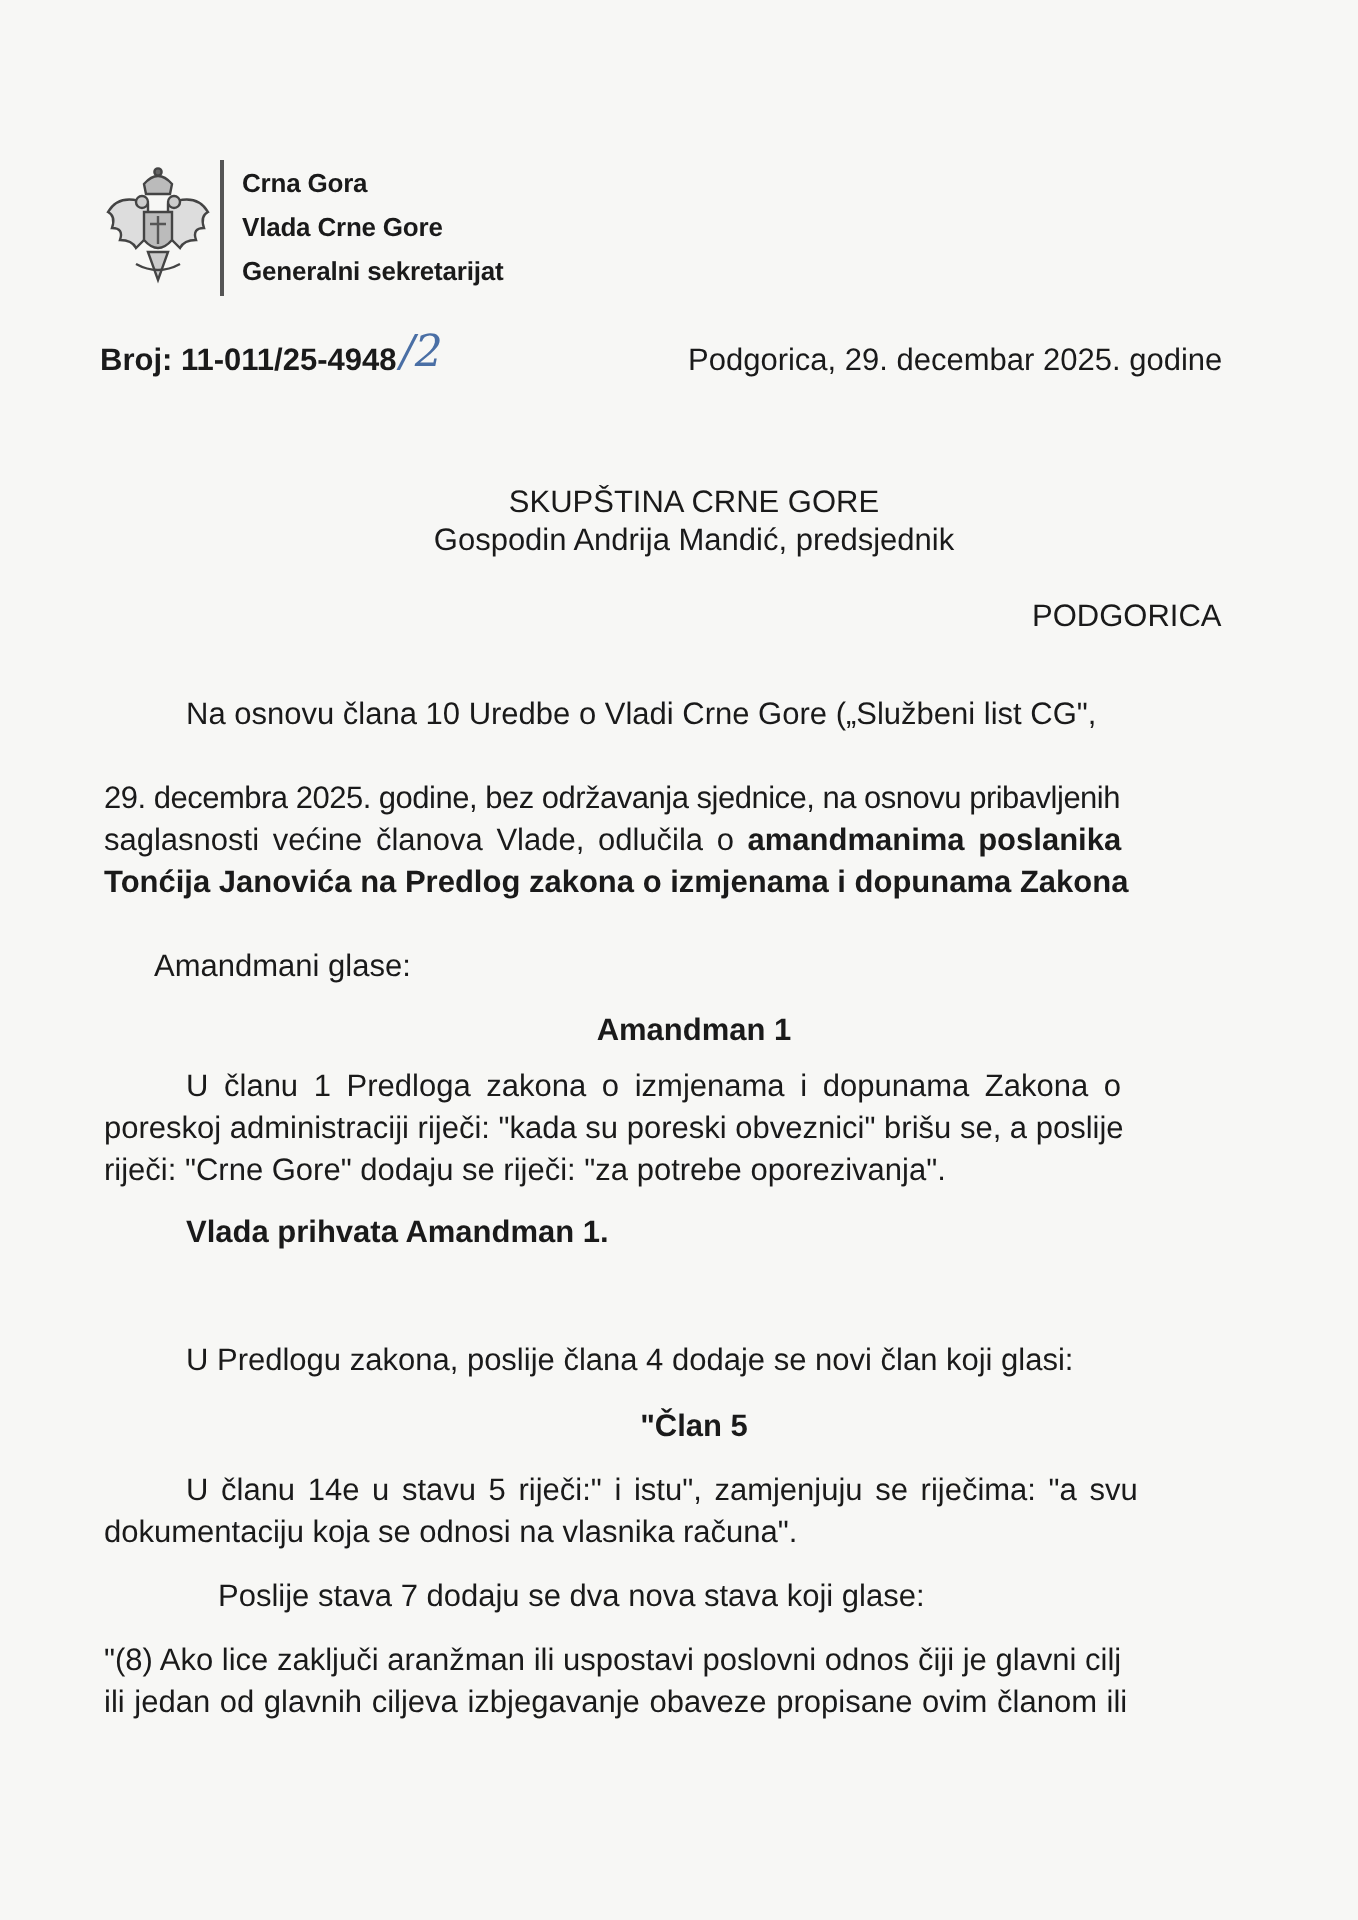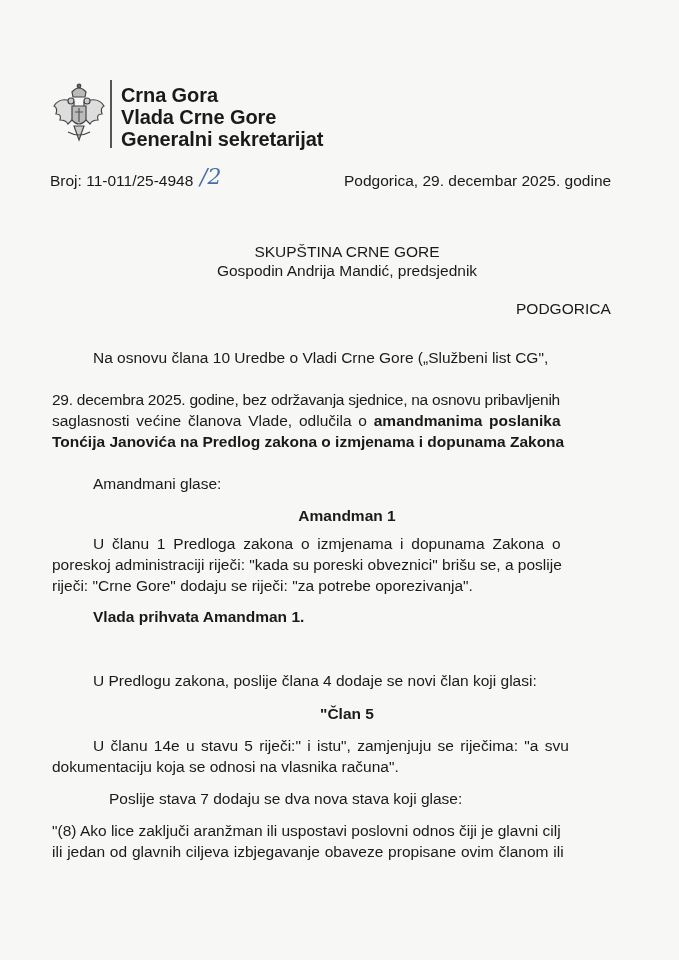--- a/index.html
+++ b/index.html
@@ -9,21 +9,21 @@
     font-family: "Liberation Sans", sans-serif;
     color: #1a1a1a;
     position: relative;
   }
   .page { position: absolute; left: 0; top: 0; width: 679px; height: 960px; }
   .abs { position: absolute; white-space: nowrap; }
 
   
   .crest { position: absolute; left: 50px; top: 82px; width: 58px; height: 64px; }
   .vline { position: absolute; left: 110px; top: 80px; width: 1.5px; height: 68px; background: #555; }
-  .hdr { font-size: 20px; font-weight: bold; left: 121px; letter-spacing: -0.1px; }
+  .hdr { font-size: 13px; font-weight: bold; left: 121px; letter-spacing: -0.1px; }
 
   .regular { font-size: 15.5px; }
   .bold { font-weight: bold; }
   .justify-line { position: absolute; white-space: nowrap; font-size: 15.5px; display: flex; justify-content: space-between; }
   .handwritten { font-family: "DejaVu Serif", serif; font-style: italic; color: #4a6fa5; font-size: 22px; }
 </style>
 </head>
 <body>
 
 <div class="page">
@@ -46,35 +46,35 @@
       <path d="M24 44 L29 58 L34 44 Z" fill="#ccc"></path>
       <path d="M18 50 Q29 56 40 50"></path>
     </g>
   </svg>
   <div class="vline"></div>
 
   <div class="abs hdr" style="top:84px;">Crna Gora</div>
   <div class="abs hdr" style="top:106px;">Vlada Crne Gore</div>
   <div class="abs hdr" style="top:128px;">Generalni sekretarijat</div>
 
-  <div class="abs regular" style="left:50px; top:172px;">Broj: 11-011/25-4948</div>
+  <div class="abs regular" style="left:50px; top:172px;font-weight:bold;">Broj: 11-011/25-4948</div>
   <div class="abs handwritten" style="left:200px; top:164px;">/2</div>
   <div class="abs regular" style="left:344px; top:172px;">Podgorica, 29. decembar 2025. godine</div>
 
   <div class="abs regular" style="left:0; width:679px; top:243px; text-align:center; padding-left:15px; box-sizing:border-box;">SKUPŠTINA CRNE GORE</div>
   <div class="abs regular" style="left:0; width:679px; top:262px; text-align:center; padding-left:15px; box-sizing:border-box;">Gospodin Andrija Mandić, predsjednik</div>
   <div class="abs regular" style="left:516px; top:300px;">PODGORICA</div>
 
   <div class="abs regular" style="left:93px; top:349px;">Na osnovu člana 10 Uredbe o Vladi Crne Gore („Službeni list CG",</div>
   <div class="abs regular" style="left:52px; top:391px; letter-spacing:-0.25px;">29. decembra 2025. godine, bez održavanja sjednice, na osnovu pribavljenih</div>
   <div class="abs regular" style="left:52px; top:412px; word-spacing:2.5px;">
     <span>saglasnosti većine članova Vlade, odlučila o </span><span class="bold">amandmanima poslanika</span>
   </div>
   <div class="abs regular bold" style="left:52px; top:433px;">Tonćija Janovića na Predlog zakona o izmjenama i dopunama Zakona</div>
-  <div class="abs regular" style="left:93px; top:475px;">Amandmani glase:</div>
+  <div class="abs regular" style="left:77px; top:475px;">Amandmani glase:</div>
 
   <div class="abs regular bold" style="left:0; width:679px; top:507px; text-align:center; padding-left:15px; box-sizing:border-box;">Amandman 1</div>
   <div class="abs regular" style="left:93px; top:535px; word-spacing:3.5px;">U članu 1 Predloga zakona o izmjenama i dopunama Zakona o</div>
   <div class="abs regular" style="left:52px; top:556px;">poreskoj administraciji riječi: "kada su poreski obveznici" brišu se, a poslije</div>
   <div class="abs regular" style="left:52px; top:577px;">riječi: "Crne Gore" dodaju se riječi: "za potrebe oporezivanja".</div>
   <div class="abs regular bold" style="left:93px; top:608px;">Vlada prihvata Amandman 1.</div>
 
   <div class="abs regular" style="left:93px; top:672px;">U Predlogu zakona, poslije člana 4 dodaje se novi član koji glasi:</div>
   <div class="abs regular bold" style="left:0; width:679px; top:705px; text-align:center; padding-left:15px; box-sizing:border-box;">"Član 5</div>
   <div class="abs regular" style="left:93px; top:737px; word-spacing:2px;">U članu 14e u stavu 5 riječi:" i istu", zamjenjuju se riječima: "a svu</div>

